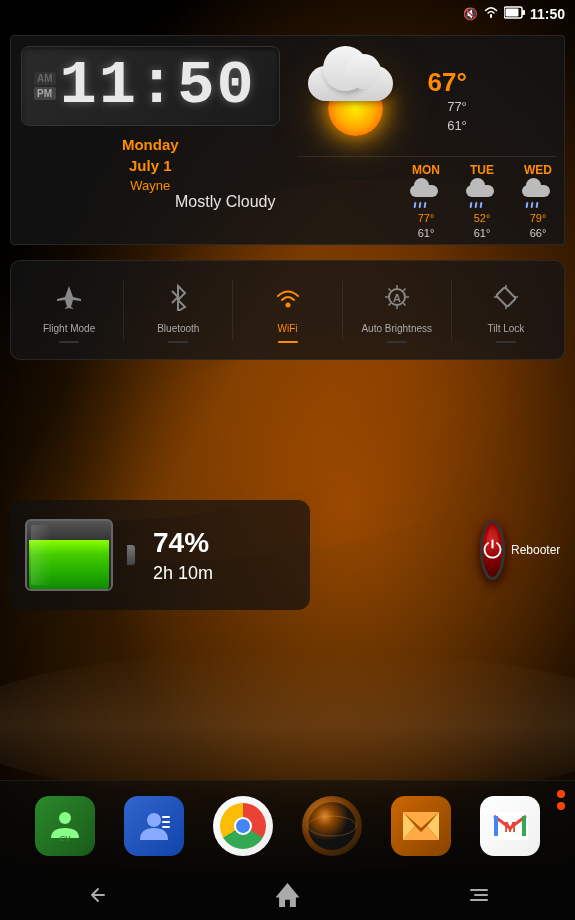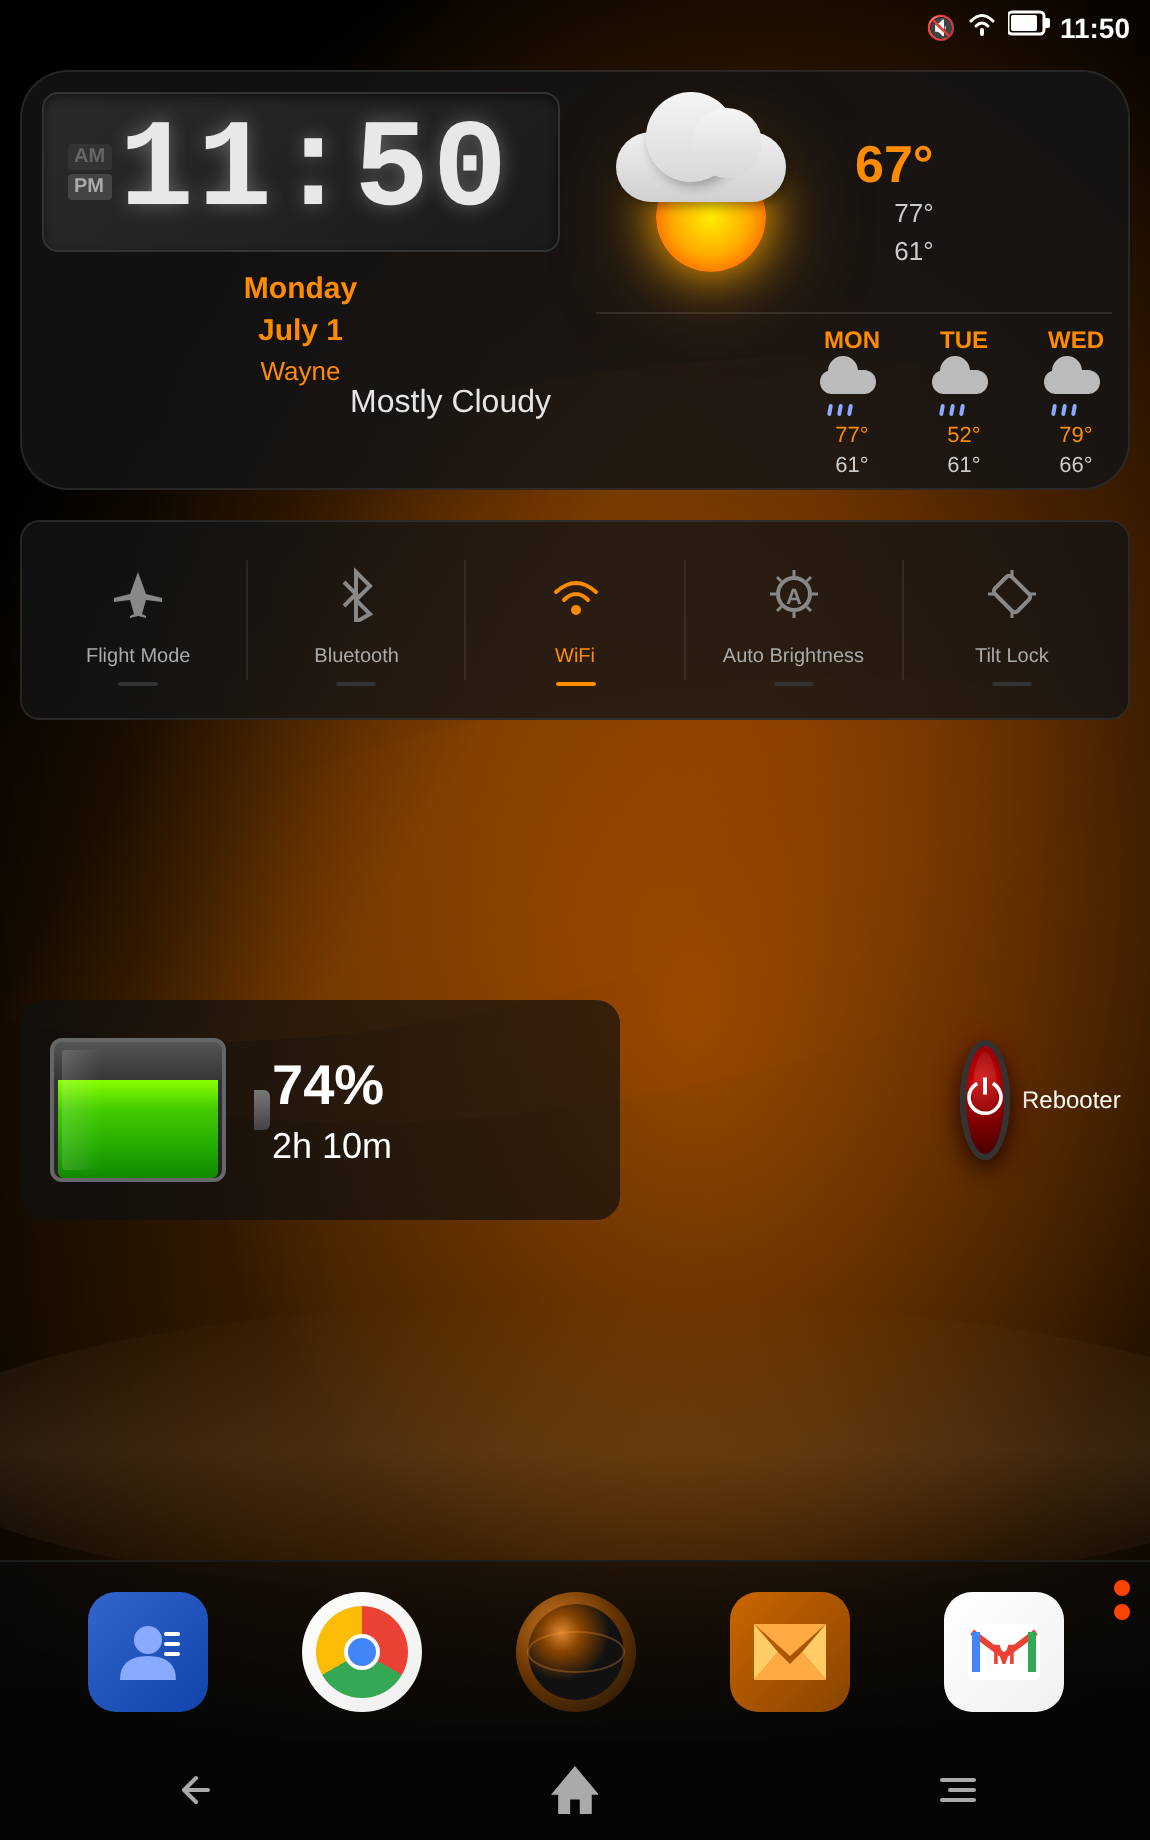--- a/index.html
+++ b/index.html
@@ -89,21 +89,21 @@
     }
 
     
     .clock-weather-widget {
       position: absolute;
       top: 35px;
       left: 10px;
       right: 10px;
       height: 210px;
       background: rgba(20,20,20,0.85);
-      border-radius: 24px;
+      border-radius: 4px;
       z-index: 10;
       display: flex;
       overflow: hidden;
       border: 1px solid rgba(60,60,60,0.5);
     }
     .clock-section {
       flex: 1;
       display: flex;
       flex-direction: column;
       padding: 10px;
@@ -372,21 +372,21 @@
       top: 500px;
       left: 10px;
       width: 300px;
       height: 110px;
       background: rgba(15,15,15,0.7);
       border-radius: 12px;
       z-index: 10;
       display: flex;
       align-items: center;
       padding: 15px;
-      gap: 11px;
+      gap: 28px;
     }
     .battery-3d {
       width: 100px;
       height: 80px;
       position: relative;
       flex-shrink: 0;
     }
     .battery-body {
       position: absolute;
       width: 88px;
@@ -834,20 +834,27 @@
 
 <div class="rebooter-icon">
   <div class="rebooter-btn">
     <span class="power-icon">⏻</span>
   </div>
   <span class="rebooter-label">Rebooter</span>
 </div>
 
 <div class="dock">
 
+  <div class="dock-item app-cv">
+    <svg width="36" height="36" viewBox="0 0 36 36">
+      <circle cx="18" cy="10" r="6" fill="#88ff88"></circle>
+      <path d="M4 30 Q4 20 18 20 Q32 20 32 30" fill="#88ff88"></path>
+      <text x="18" y="33" text-anchor="middle" font-size="8" fill="#2a8a2a" font-weight="bold">CV</text>
+    </svg>
+  </div>
 
   <div class="dock-item app-contacts">
     <svg width="36" height="36" viewBox="0 0 36 36">
       <circle cx="18" cy="12" r="7" fill="#88aaff"></circle>
       <path d="M4 32 Q4 20 18 20 Q32 20 32 32" fill="#88aaff"></path>
       <rect x="26" y="8" width="8" height="2" fill="#fff" rx="1"></rect>
       <rect x="26" y="13" width="8" height="2" fill="#fff" rx="1"></rect>
       <rect x="26" y="18" width="8" height="2" fill="#fff" rx="1"></rect>
     </svg>
   </div>

